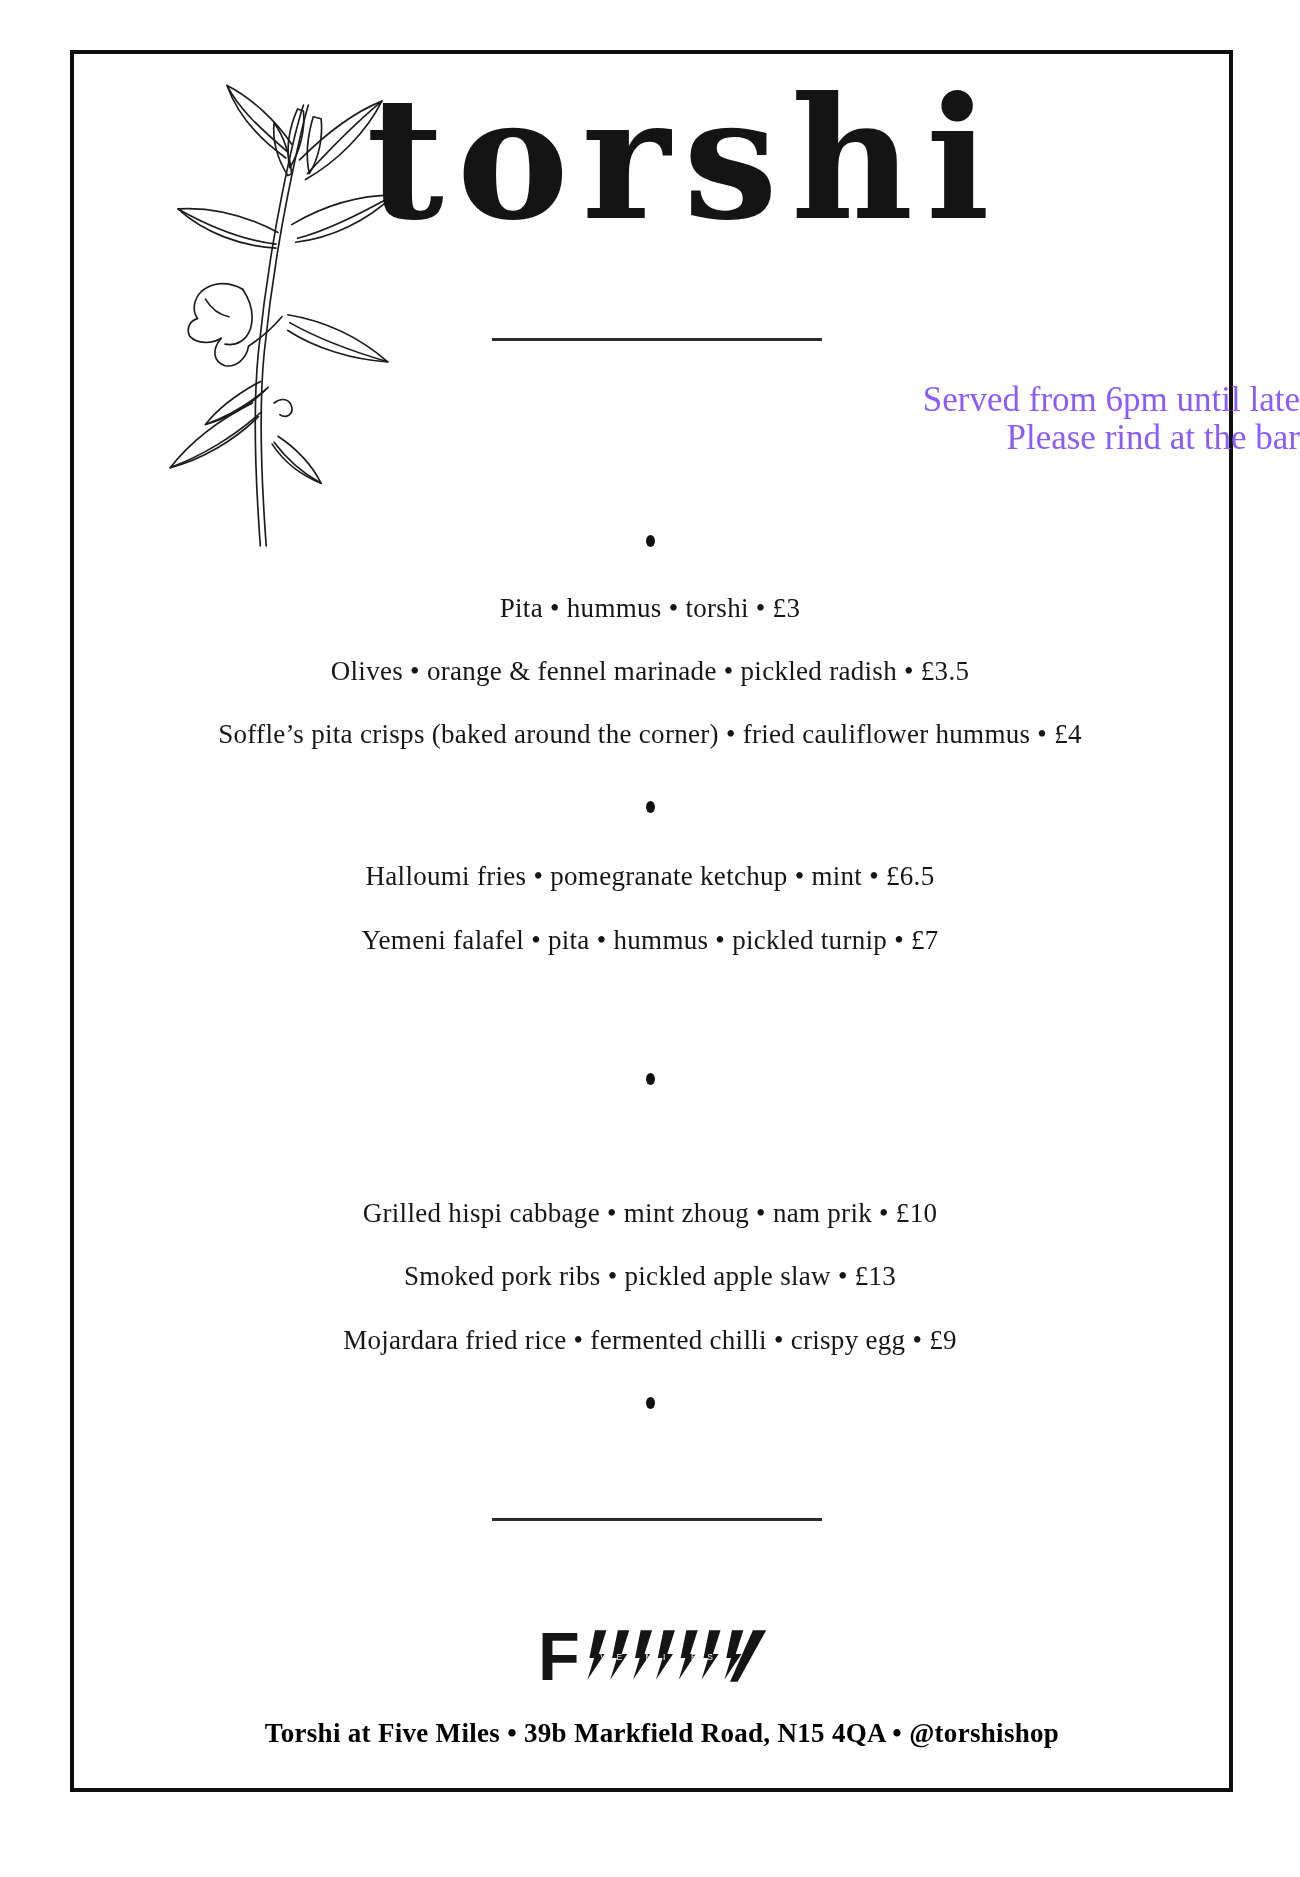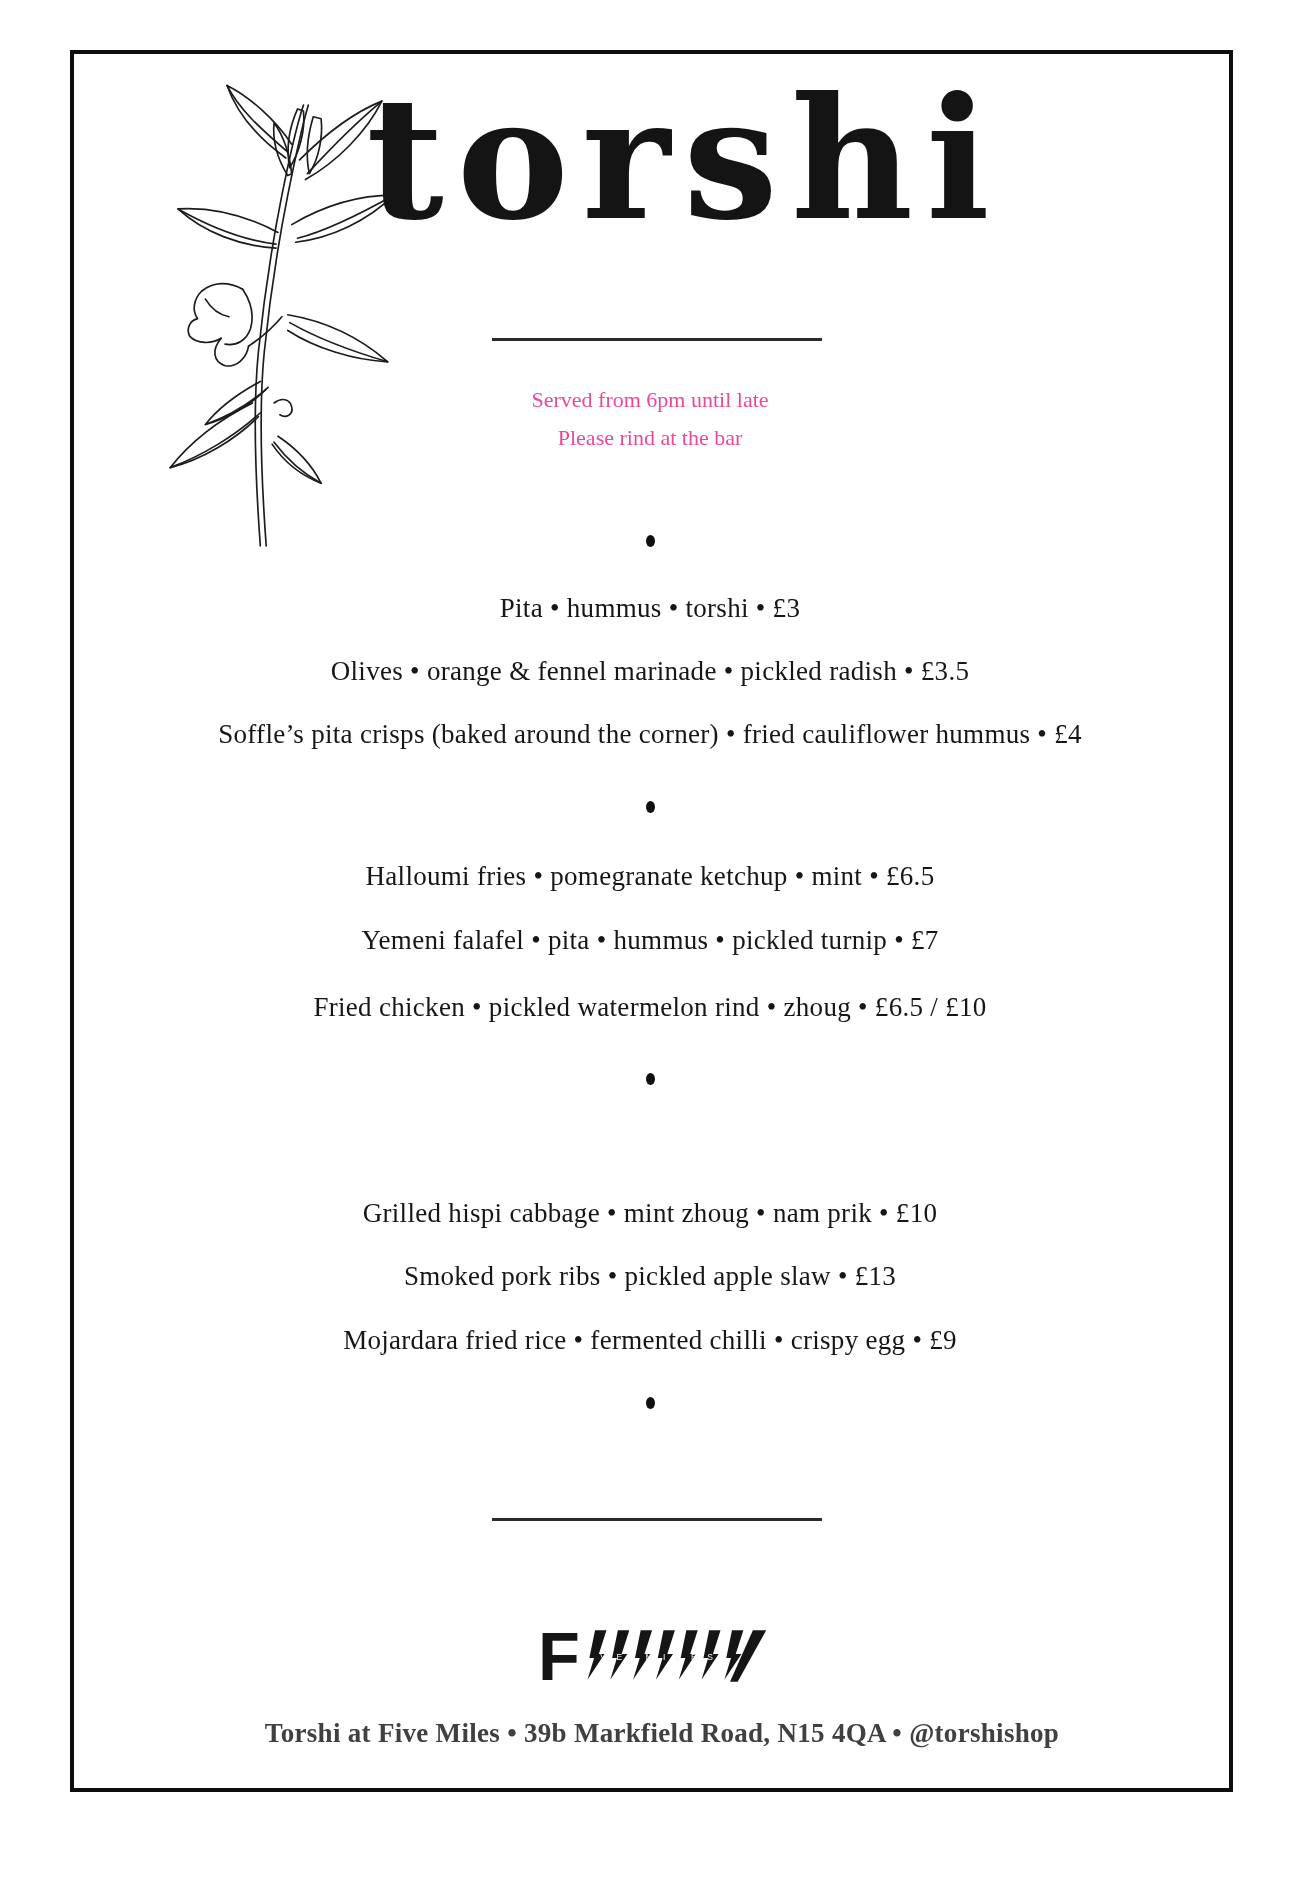--- a/index.html
+++ b/index.html
@@ -46,24 +46,24 @@
     margin-left: -158px;
     height: 3px;
     background: #2b2b2b;
   }
   .rule-top { top: 338px; }
   .rule-bottom { top: 1518px; }
   .notes {
     position: absolute;
     left: 0; right: 0;
     top: 381px;
-    text-align: center;
-    font-size: 22px;
+    text-align: right;
+    font-size: 35px;
     line-height: 38px;
-    color: #ec4899;
+    color: #8b5cf6;
   }
   .menu-line {
     position: absolute;
     left: 0; right: 0;
     text-align: center;
     font-size: 27px;
     line-height: 34px;
     color: #161616;
     letter-spacing: 0.3px;
     white-space: nowrap;
@@ -84,21 +84,21 @@
     width: 232px; height: 56px;
   }
   .footer-line {
     position: absolute;
     left: 0; right: 0;
     top: 1716px;
     text-align: center;
     font-size: 27px;
     line-height: 34px;
     font-weight: 700;
-    color: #404040;
+    color: #000000;
     letter-spacing: 0.3px;
     white-space: nowrap;
     margin-left: 24px;
   }
 </style>
 </head>
 <body>
 
 <div class="page">
   <div class="frame"></div>
@@ -157,21 +157,20 @@
   </div>
 
   <span class="sep-dot" style="top:535px"></span>
   <p class="menu-line" style="top:591px">Pita • hummus • torshi • £3</p>
   <p class="menu-line" style="top:654px">Olives • orange &amp; fennel marinade • pickled radish • £3.5</p>
   <p class="menu-line" style="top:717px">Soffle’s pita crisps (baked around the corner) • fried cauliflower hummus • £4</p>
 
   <span class="sep-dot" style="top:801px"></span>
   <p class="menu-line" style="top:859px">Halloumi fries • pomegranate ketchup • mint • £6.5</p>
   <p class="menu-line" style="top:923px">Yemeni falafel • pita • hummus • pickled turnip • £7</p>
-  <p class="menu-line" style="top:990px">Fried chicken • pickled watermelon rind • zhoug • £6.5 / £10</p>
 
   <span class="sep-dot" style="top:1073px"></span>
   <p class="menu-line" style="top:1196px">Grilled hispi cabbage • mint zhoug • nam prik • £10</p>
   <p class="menu-line" style="top:1259px">Smoked pork ribs • pickled apple slaw • £13</p>
   <p class="menu-line" style="top:1323px">Mojardara fried rice • fermented chilli • crispy egg • £9</p>
 
   <span class="sep-dot" style="top:1397px"></span>
 
   <div class="rule rule-bottom"></div>
 

